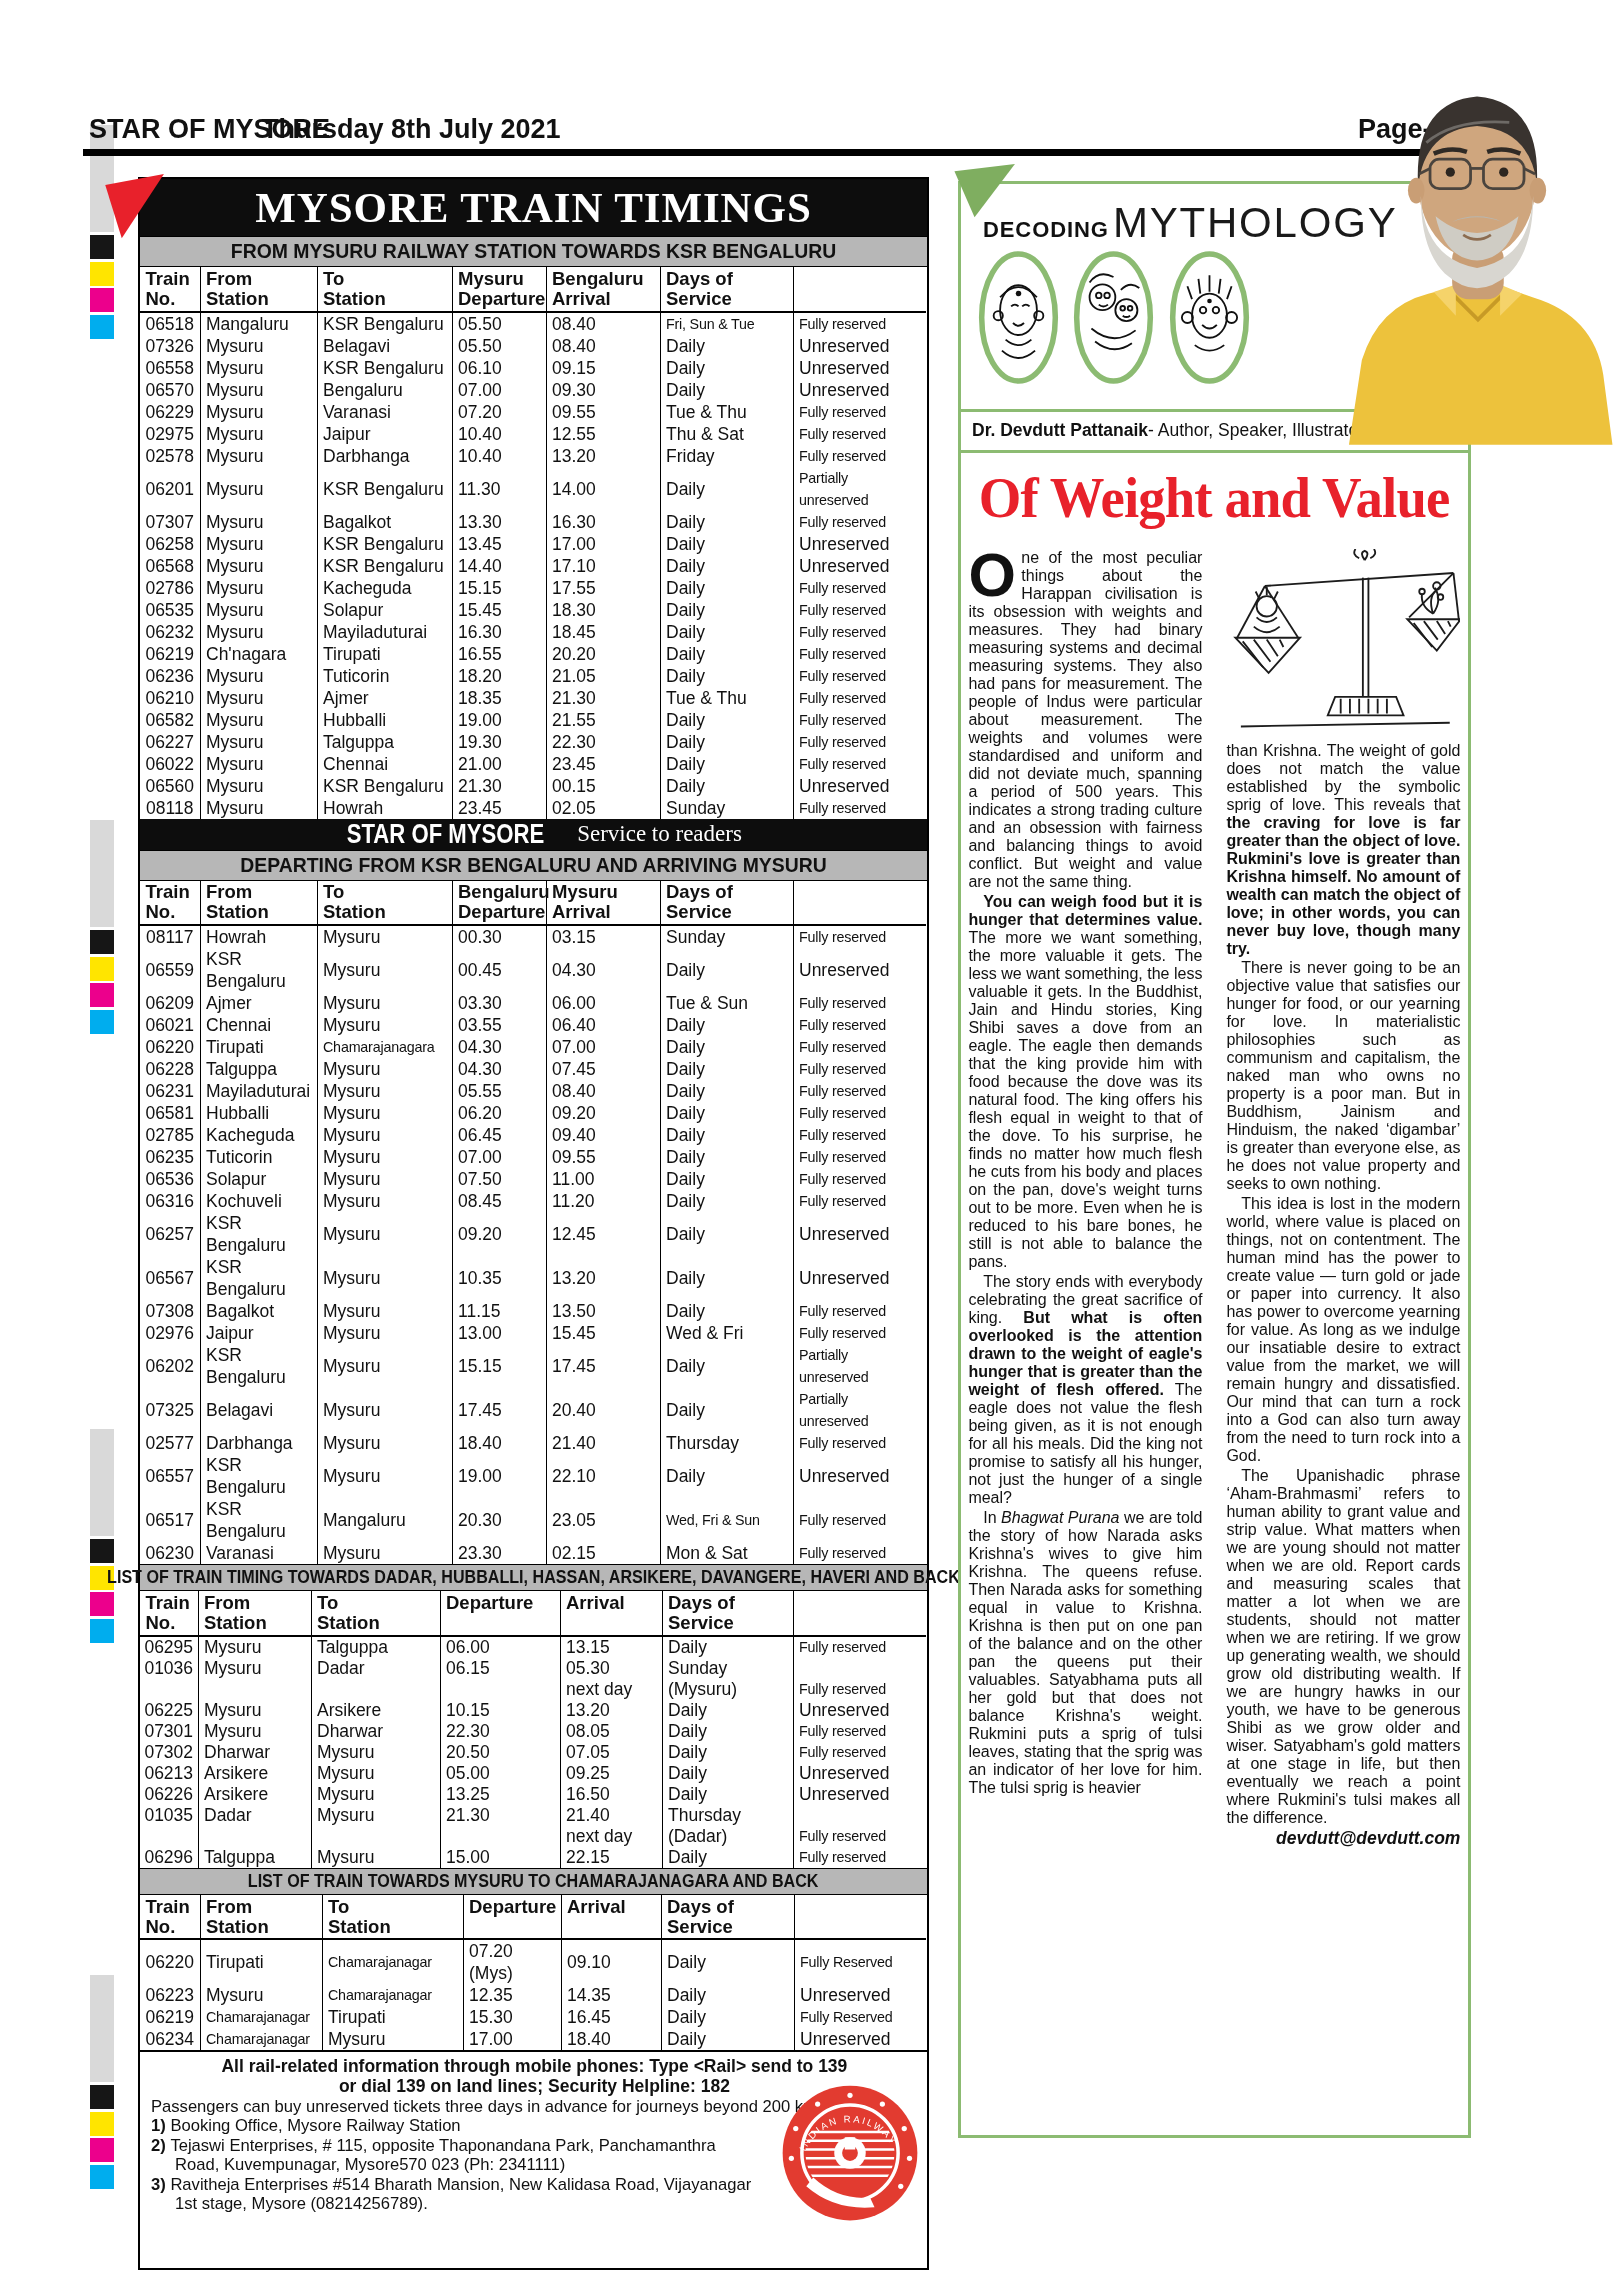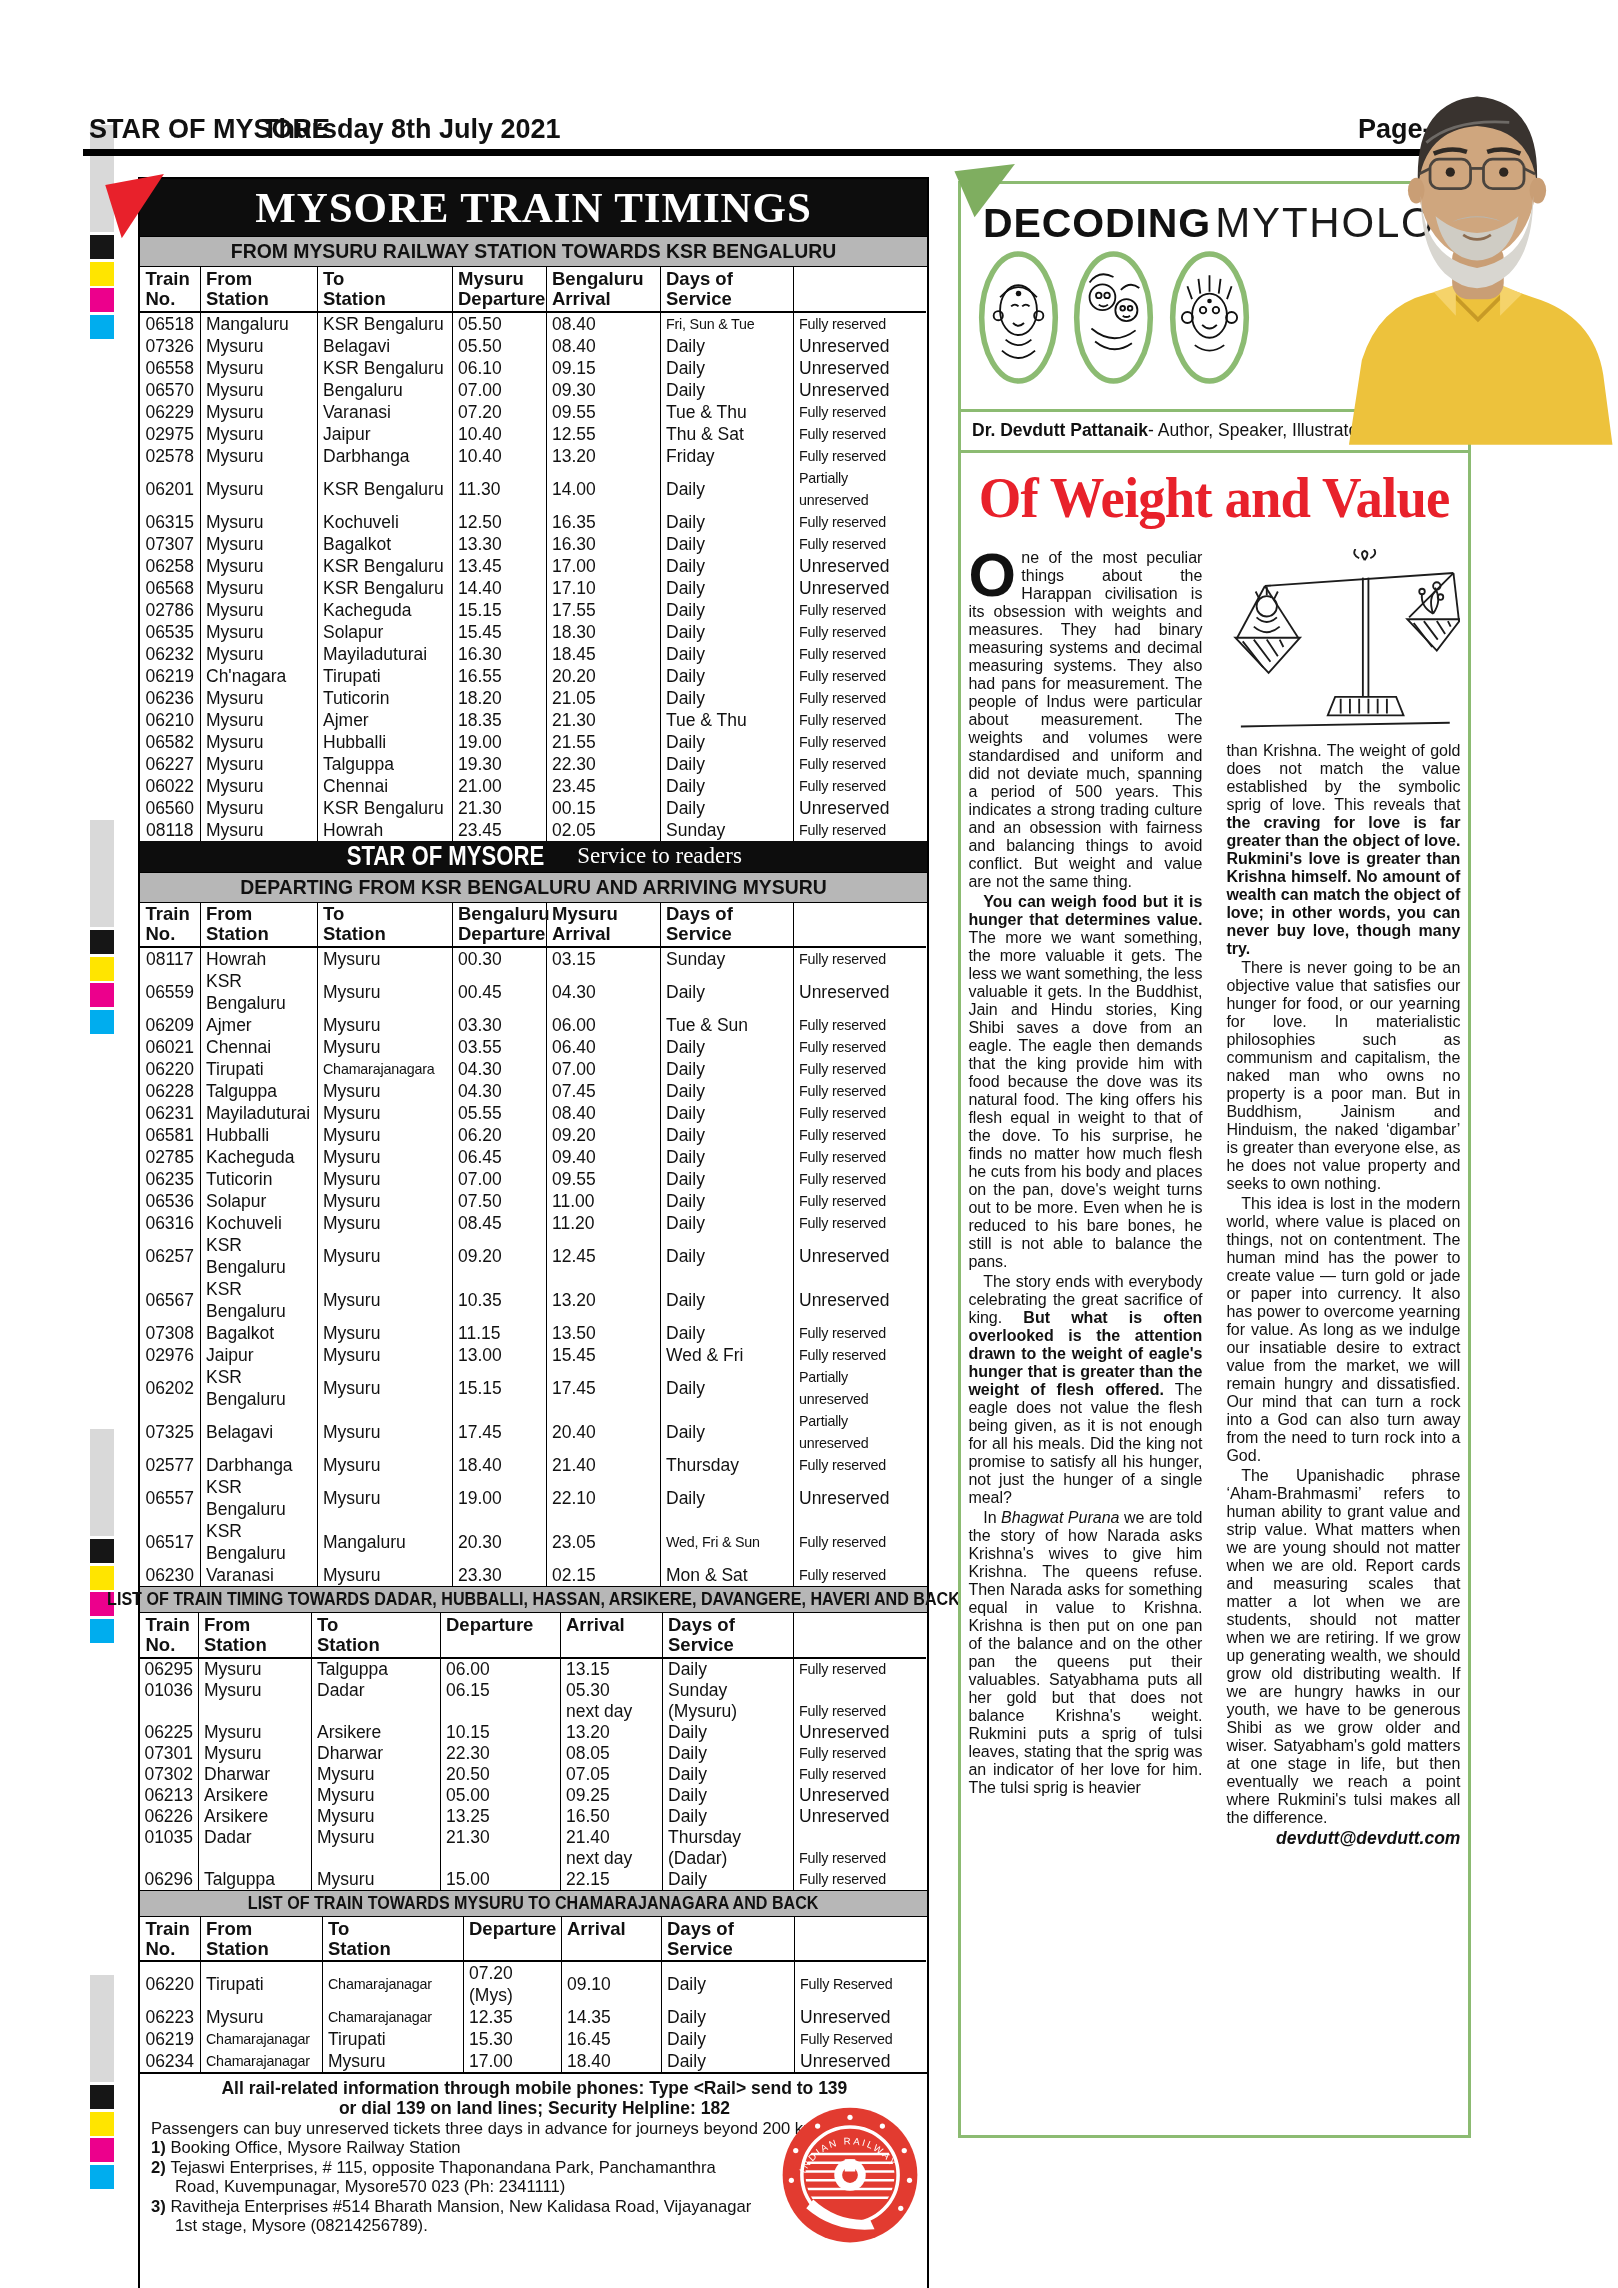--- a/index.html
+++ b/index.html
@@ -54,21 +54,21 @@
             padding-right:155px;}
   .b{font-weight:bold;}
   .i{font-style:italic;}
   .rlogo{position:absolute;right:7.4px;top:31px;width:140px;height:140px;}
   
   .aframe{position:absolute;left:958px;top:181px;width:513px;height:1957px;box-sizing:border-box;
           border:3.7px solid #8cbb72;background:#fff;}
   .greenflag{position:absolute;left:-7.4px;top:-20px;width:65px;height:55px;z-index:2;}
   .kzone{height:210px;border-bottom:3.7px solid #8cbb72;position:relative;padding:14.8px 0 0 22px;box-sizing:content-box;}
   .kicker{white-space:nowrap;}
-  .kicker .kb{font-weight:bold;font-size:41px;letter-spacing:0.9px;text-align:right;}
+  .kicker .kb{font-weight:bold;font-size:22px;letter-spacing:0.9px;text-align:right;}
   .kicker .kl{font-size:42px;font-weight:400;letter-spacing:1.8px;color:#1a1a1a;}
   .mythrow{position:absolute;left:16.6px;top:65px;display:flex;gap:14.8px;}
   .mythrow svg{display:block;}
   .czone{height:41px;border-bottom:3.7px solid #8cbb72;display:flex;align-items:center;
          padding-left:11px;font-size:17.5px;box-sizing:border-box;white-space:nowrap;}
   .hzone{height:89px;display:flex;align-items:center;justify-content:center;}
   .hzone span{font-family:"Liberation Serif",serif;font-weight:bold;font-size:57px;color:#e8212b;
               letter-spacing:-0.9px;white-space:nowrap;transform:scaleX(0.96);}
   .bodyzone{display:flex;gap:24px;padding:7.4px 7.4px 0 7.4px;height:1591px;overflow:hidden;}
   .acol{width:234px;font-size:16px;line-height:18px;text-align:justify;}
@@ -222,29 +222,20 @@
             <td class="c6 sm">Fully reserved</td>
           </tr>
           <tr>
             <td class="c0">06201</td>
             <td class="c1">Mysuru</td>
             <td class="c2">KSR Bengaluru</td>
             <td class="c3">11.30</td>
             <td class="c4">14.00</td>
             <td class="c5">Daily</td>
             <td class="c6 sm">Partially unreserved</td>
-          </tr>
-          <tr>
-            <td class="c0">06315</td>
-            <td class="c1">Mysuru</td>
-            <td class="c2">Kochuveli</td>
-            <td class="c3">12.50</td>
-            <td class="c4">16.35</td>
-            <td class="c5">Daily</td>
-            <td class="c6 sm">Fully reserved</td>
           </tr>
           <tr>
             <td class="c0">07307</td>
             <td class="c1">Mysuru</td>
             <td class="c2">Bagalkot</td>
             <td class="c3">13.30</td>
             <td class="c4">16.30</td>
             <td class="c5">Daily</td>
             <td class="c6 sm">Fully reserved</td>
           </tr>

